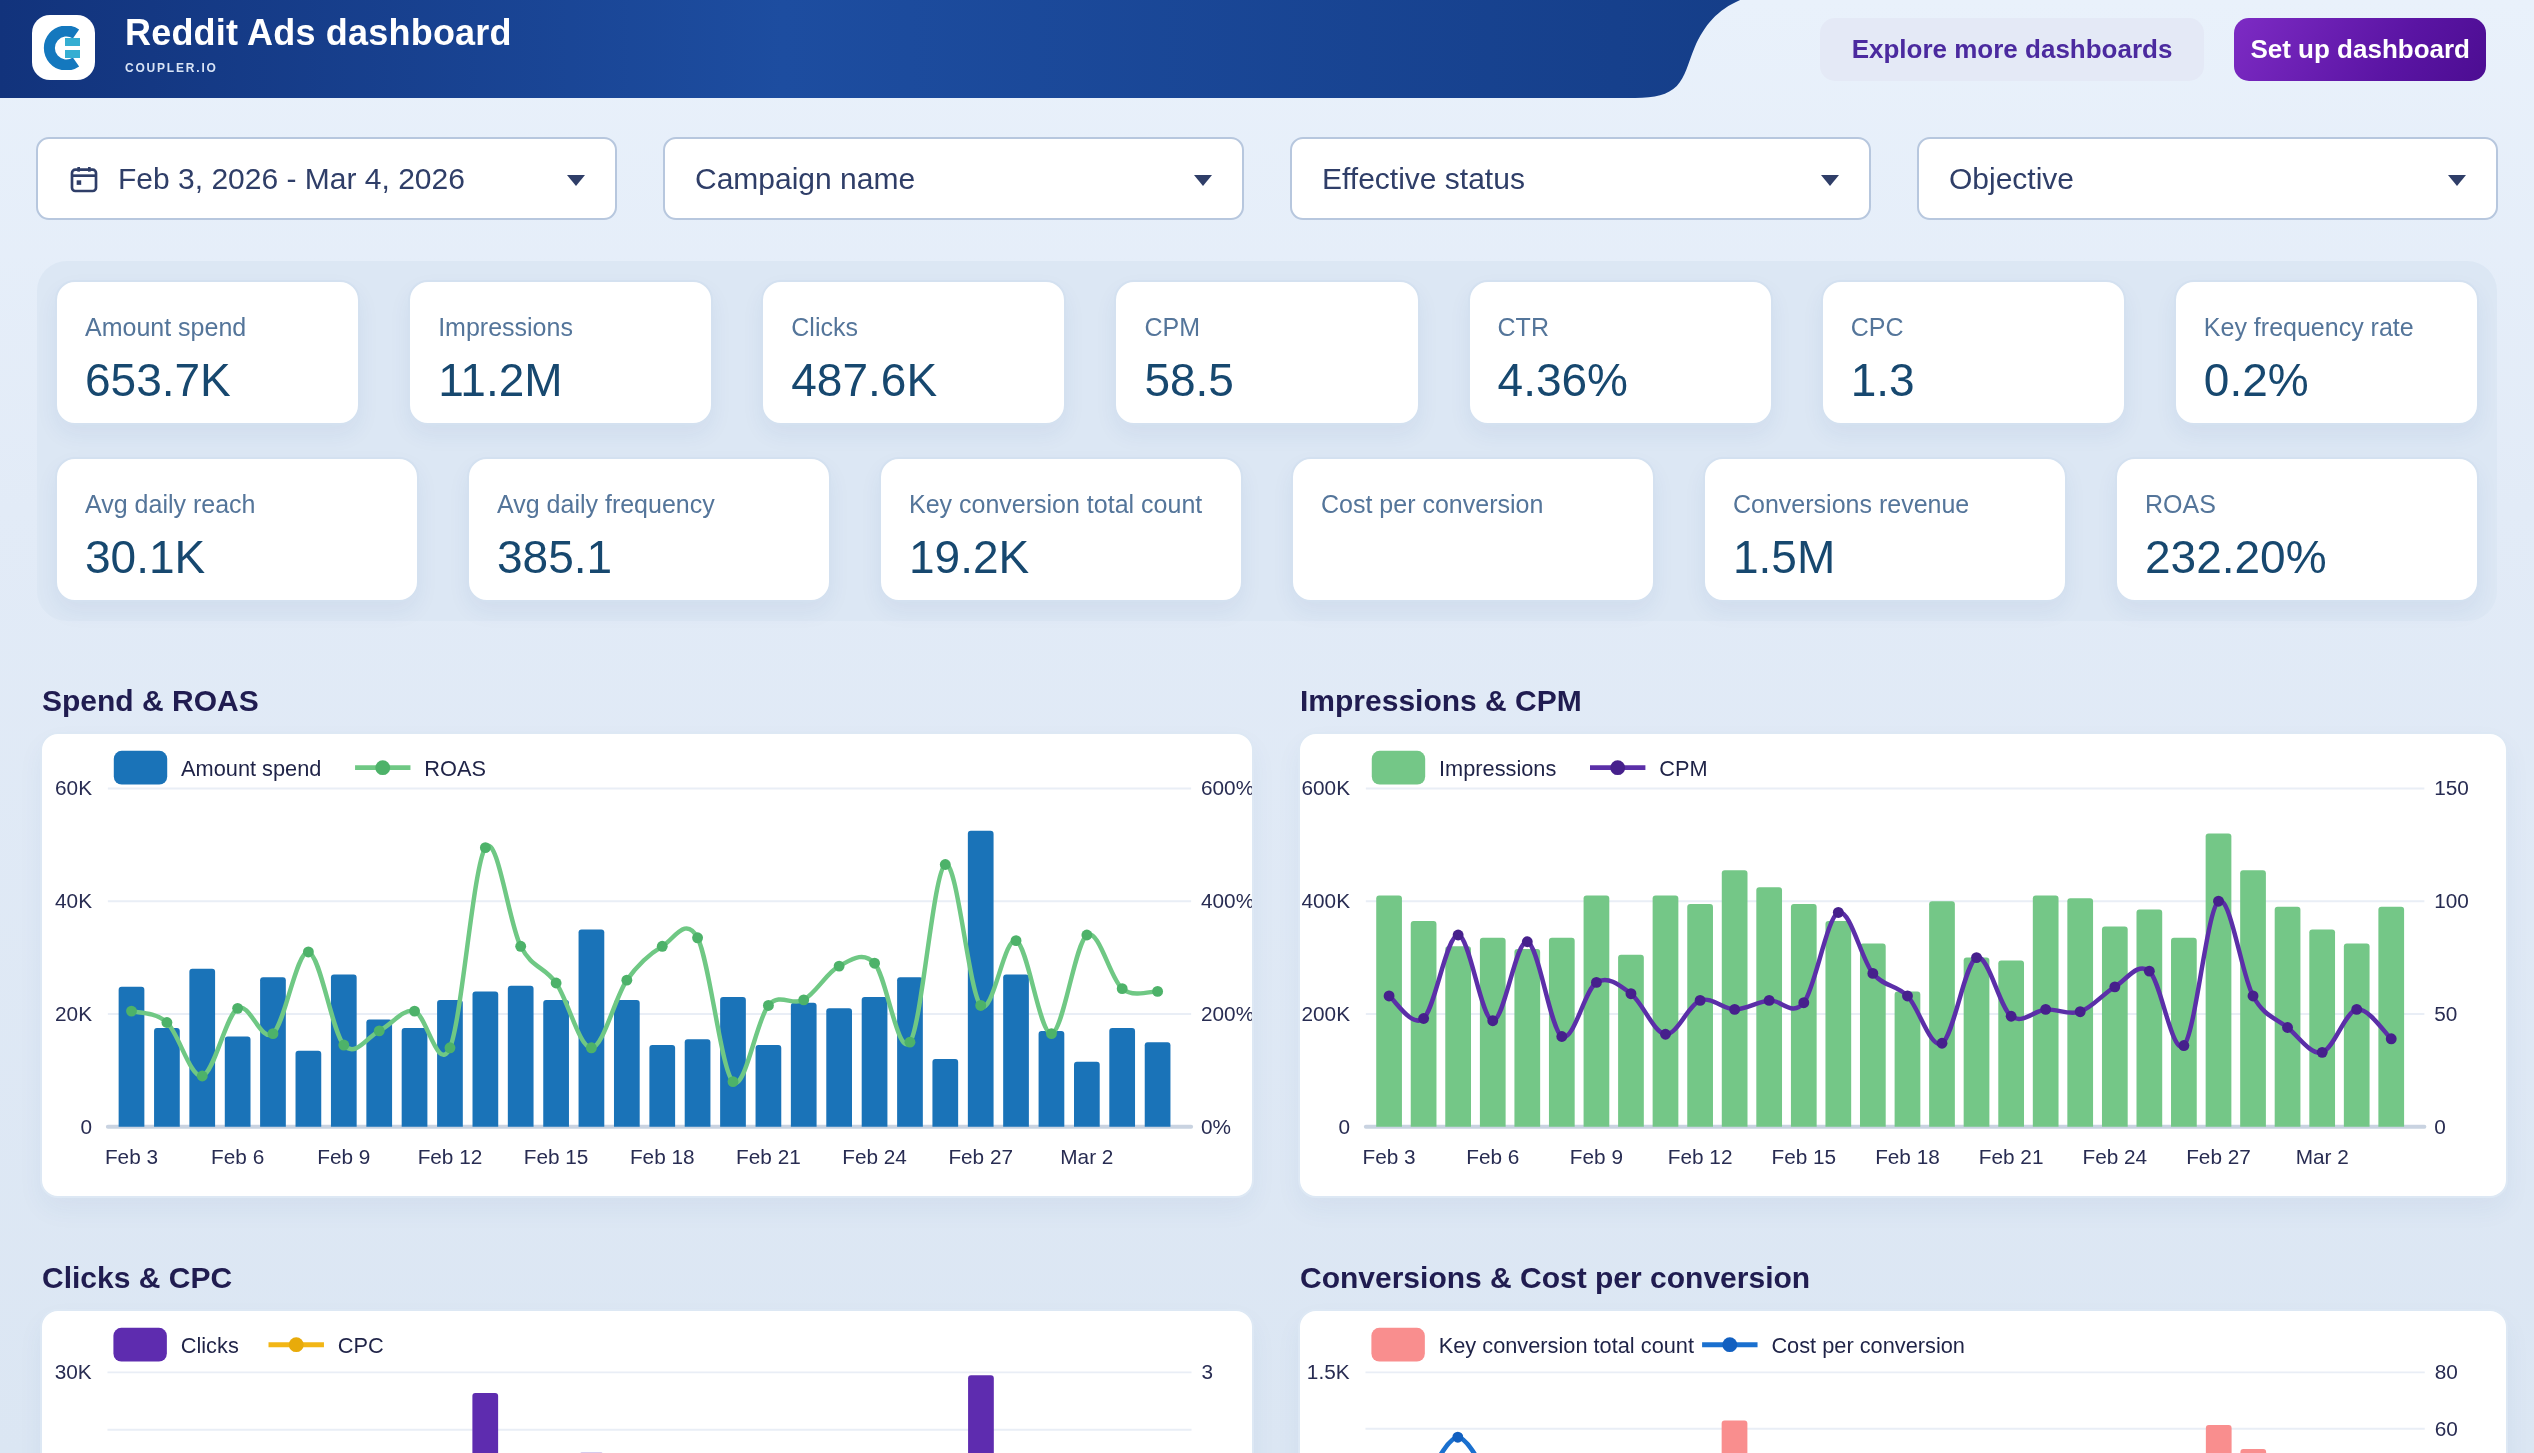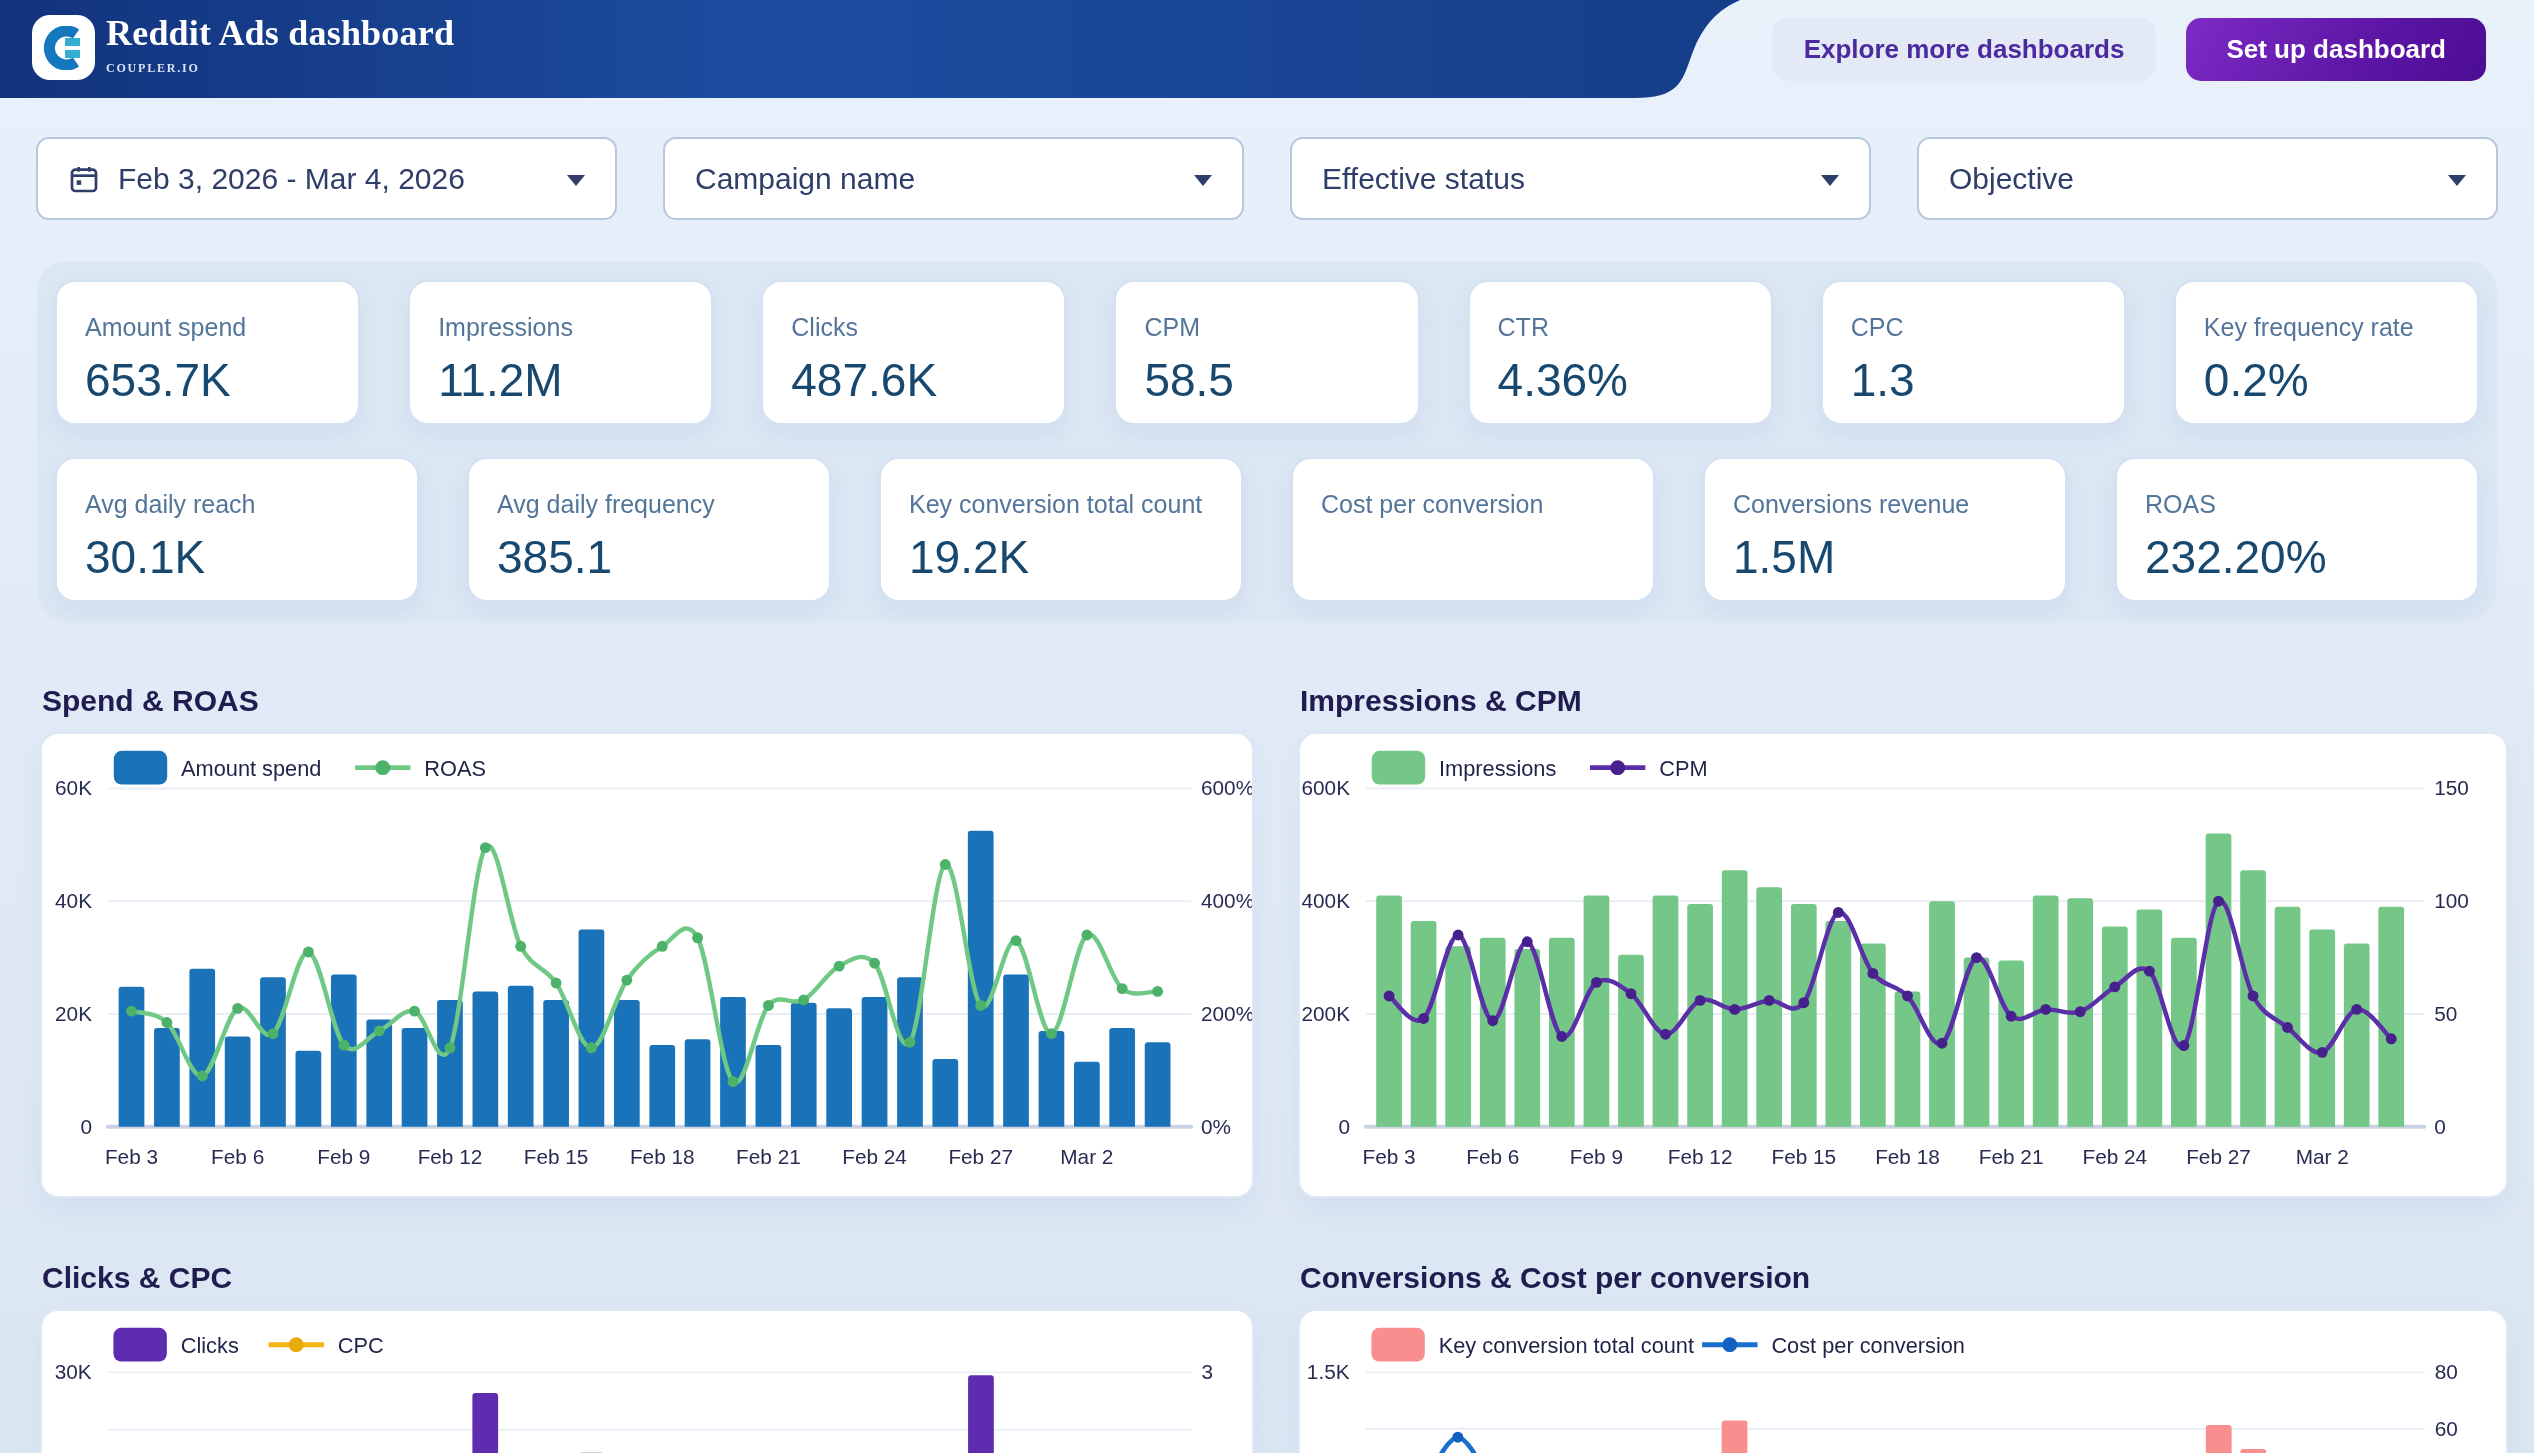--- a/index.html
+++ b/index.html
@@ -7,29 +7,29 @@
   .page{
     width:2534px;height:1453px;position:relative;overflow:hidden;
     background:linear-gradient(180deg,#e9f1fb 0%,#e2ebf7 35%,#dbe6f3 100%);
     font-family:"Liberation Sans","DejaVu Sans",sans-serif;
   }
   
   .header{position:relative;height:99px;}
   .header-shape{position:absolute;left:0;top:0;}
   .logo{position:absolute;left:32px;top:15px;width:63px;height:65px;background:#fff;
         border-radius:18px;display:flex;align-items:center;justify-content:center;}
-  .header-titles{position:absolute;left:106px;top:12px;color:#fff;font-family:Liberation Serif, serif;}
+  .header-titles{position:absolute;left:125px;top:12px;color:#fff;}
   .header-title{font-size:36px;font-weight:700;letter-spacing:0.2px;}
   .header-brand{font-size:12px;font-weight:700;letter-spacing:1.8px;color:#d9e4f6;margin-top:7px;}
   .header-actions{position:absolute;right:48px;top:18px;display:flex;gap:30px;}
   .btn{height:63px;border-radius:15px;font-size:26px;font-weight:700;display:flex;
        align-items:center;border:none;cursor:pointer;font-family:inherit;}
   .btn-ghost{background:#e4e9f6;color:#4b2a9f;padding:0 32px;}
   .btn-primary{background:linear-gradient(120deg,#7d2bc4 0%,#5a14a3 65%,#4c0d92 100%);
-               color:#fff;padding:0 40px;}
+               color:#fff;padding:0 16px;}
   
   .filters{display:flex;gap:46px;margin:38px 36px 0;}
   .dropdown{flex:1;height:83px;background:#fff;border:2px solid #b7c7de;border-radius:13px;
             display:flex;align-items:center;padding:0 63px 0 30px;position:relative;
             color:#2f3e68;font-size:30px;cursor:pointer;}
   .dropdown .dd-label{white-space:nowrap;overflow:hidden;}
   .caret{position:absolute;right:30px;top:50%;margin-top:-4px;width:0;height:0;
          border-left:9px solid transparent;border-right:9px solid transparent;
          border-top:11px solid #2f3e68;}
   .cal{margin-right:18px;flex:0 0 auto;display:flex;}

